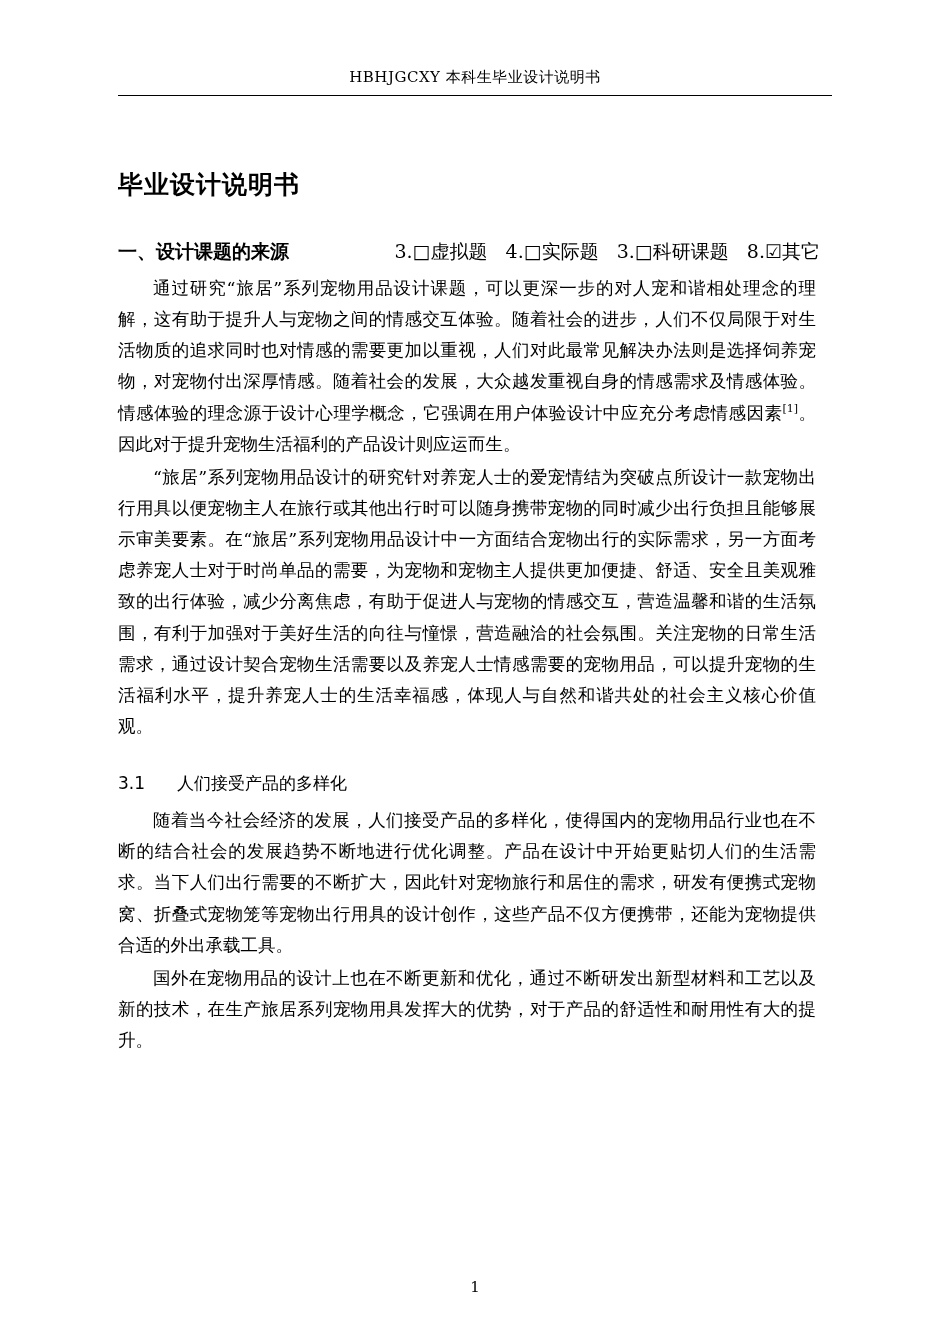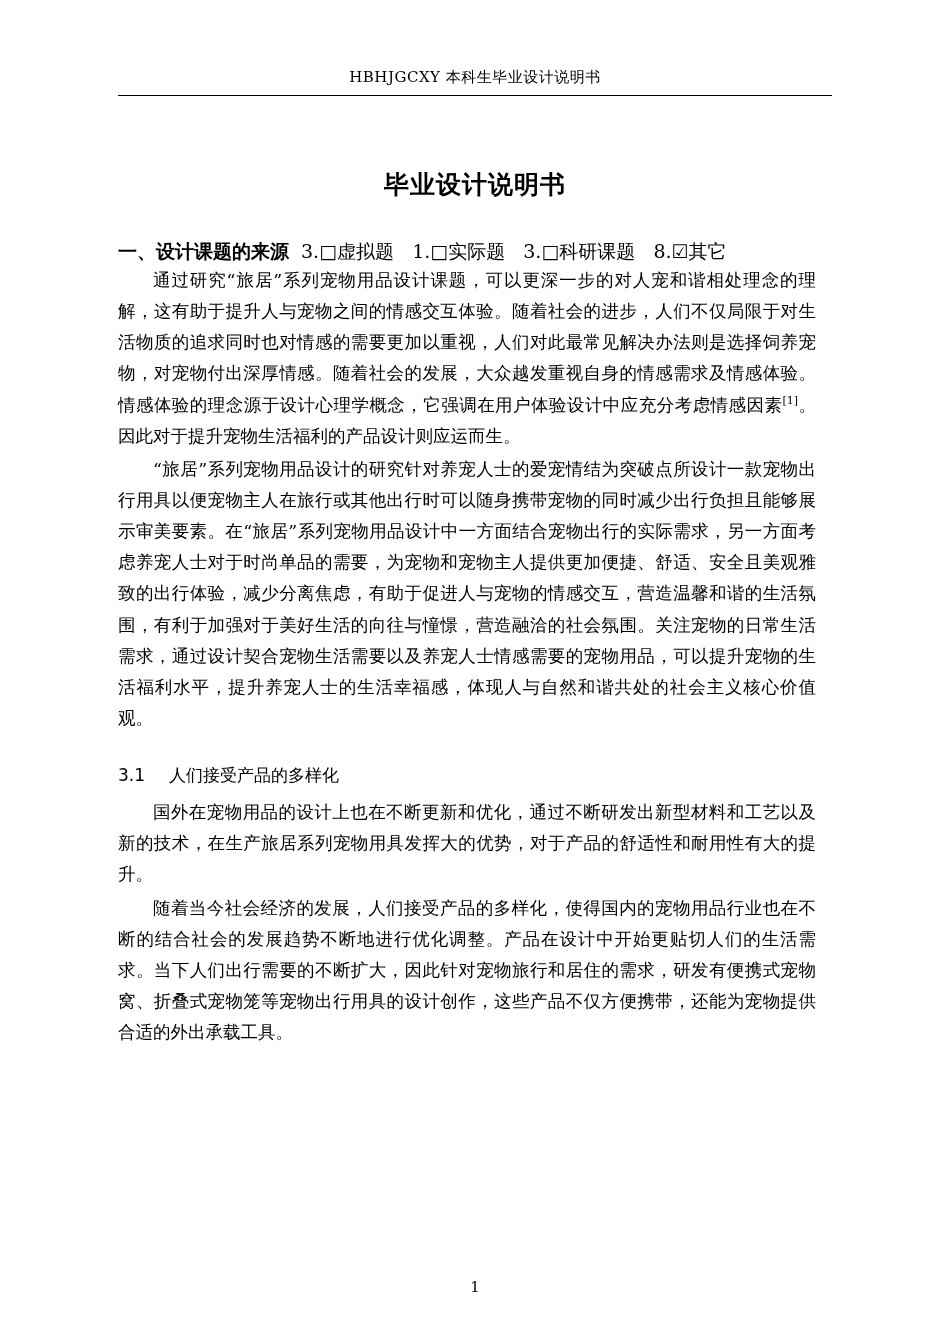--- a/index.html
+++ b/index.html
@@ -39,36 +39,37 @@
     width: 714px;
     border-bottom: 1.2px solid #000;
   }
   .content {
     position: absolute;
     top: 150px;
     left: 118px;
     width: 714px;
   }
   .doc-title {
-    text-align: center;
+    text-align: left;
     font-family: Liberation Mono, monospace;
     font-weight: bold;
     font-size: 25px;
     letter-spacing: 1px;
     margin-top: 18px;
     margin-bottom: 38px;
   }
   .section-line {
     font-family: "DejaVu Sans", "Liberation Sans", sans-serif;
     font-weight: bold;
     font-size: 19px;
-    margin-bottom: 0;
+    margin-bottom: 8px;
     display: flex;
     align-items: baseline;
     flex-wrap: wrap;
+    justify-content: space-between;
   }
   .section-line .heading-text {
     white-space: nowrap;
   }
   .source-options {
     font-family: "DejaVu Serif", "Liberation Serif", serif;
     font-weight: normal;
     font-size: 19px;
     margin-left: 12px;
     white-space: nowrap;
@@ -87,21 +88,21 @@
     margin-top: 46px;
   }
   .h3 {
     font-family: "DejaVu Sans", "Liberation Sans", sans-serif;
     font-weight: normal;
     font-size: 17px;
     margin-top: 30px;
     margin-bottom: 10px;
   }
   .h3 .num {
-    margin-right: 24px;
+    margin-right: 32px;
   }
   p.body {
     font-family: "DejaVu Serif", "Liberation Serif", serif;
     font-size: 17.5px;
     line-height: 1.78;
     text-align: justify;
     text-justify: inter-ideograph;
     margin: 0 16px 2px 0;
     text-indent: 2em;
   }
@@ -128,36 +129,36 @@
   <div class="header-rule"></div>
 
   <div class="content">
 
     <div class="doc-title">毕业设计说明书</div>
 
     <div class="section-line">
       <span class="heading-text">一、设计课题的来源</span>
       <span class="source-options">
         <span class="opt">3.□虚拟题</span>
-        <span class="opt">1.□实际题</span>
+        <span class="opt">4.□实际题</span>
         <span class="opt">3.□科研课题</span>
         <span class="opt">8.☑其它</span>
       </span>
     </div>
 
 
     <p class="body"><span>通过研究“旅居”系列宠物用品设计课题，可以更深一步的对人宠和谐相处理念的理解，这有助于提升人与宠物之间的情感交互体验。随着社会的进步，人们不仅局限于对生活物质的追求同时也对情感的需要更加以重视，人们对此最常见解决办法则是选择饲养宠物，对宠物付出深厚情感。随着社会的发展，大众越发重视自身的情感需求及情感体验。情感体验的理念源于设计心理学概念，它强调在用户体验设计中应充分考虑情感因素</span><sup>[1]</sup><span>。因此对于提升宠物生活福利的产品设计则应运而生。</span></p>
 
     <p class="body">“旅居”系列宠物用品设计的研究针对养宠人士的爱宠情结为突破点所设计一款宠物出行用具以便宠物主人在旅行或其他出行时可以随身携带宠物的同时减少出行负担且能够展示审美要素。在“旅居”系列宠物用品设计中一方面结合宠物出行的实际需求，另一方面考虑养宠人士对于时尚单品的需要，为宠物和宠物主人提供更加便捷、舒适、安全且美观雅致的出行体验，减少分离焦虑，有助于促进人与宠物的情感交互，营造温馨和谐的生活氛围，有利于加强对于美好生活的向往与憧憬，营造融洽的社会氛围。关注宠物的日常生活需求，通过设计契合宠物生活需要以及养宠人士情感需要的宠物用品，可以提升宠物的生活福利水平，提升养宠人士的生活幸福感，体现人与自然和谐共处的社会主义核心价值观。</p>
 
 
     <div class="h3">
       <span class="num">3.1</span><span>人们接受产品的多样化</span>
     </div>
 
+    <p class="body">随着当今社会经济的发展，人们接受产品的多样化，使得国内的宠物用品行业也在不断的结合社会的发展趋势不断地进行优化调整。产品在设计中开始更贴切人们的生活需求。当下人们出行需要的不断扩大，因此针对宠物旅行和居住的需求，研发有便携式宠物窝、折叠式宠物笼等宠物出行用具的设计创作，这些产品不仅方便携带，还能为宠物提供合适的外出承载工具。</p>
     <p class="body">国外在宠物用品的设计上也在不断更新和优化，通过不断研发出新型材料和工艺以及新的技术，在生产旅居系列宠物用具发挥大的优势，对于产品的舒适性和耐用性有大的提升。</p>
-    <p class="body">随着当今社会经济的发展，人们接受产品的多样化，使得国内的宠物用品行业也在不断的结合社会的发展趋势不断地进行优化调整。产品在设计中开始更贴切人们的生活需求。当下人们出行需要的不断扩大，因此针对宠物旅行和居住的需求，研发有便携式宠物窝、折叠式宠物笼等宠物出行用具的设计创作，这些产品不仅方便携带，还能为宠物提供合适的外出承载工具。</p>
 
   </div>
 
   <div class="page-number">1</div>
 
 </div>
 
 </body></html>

